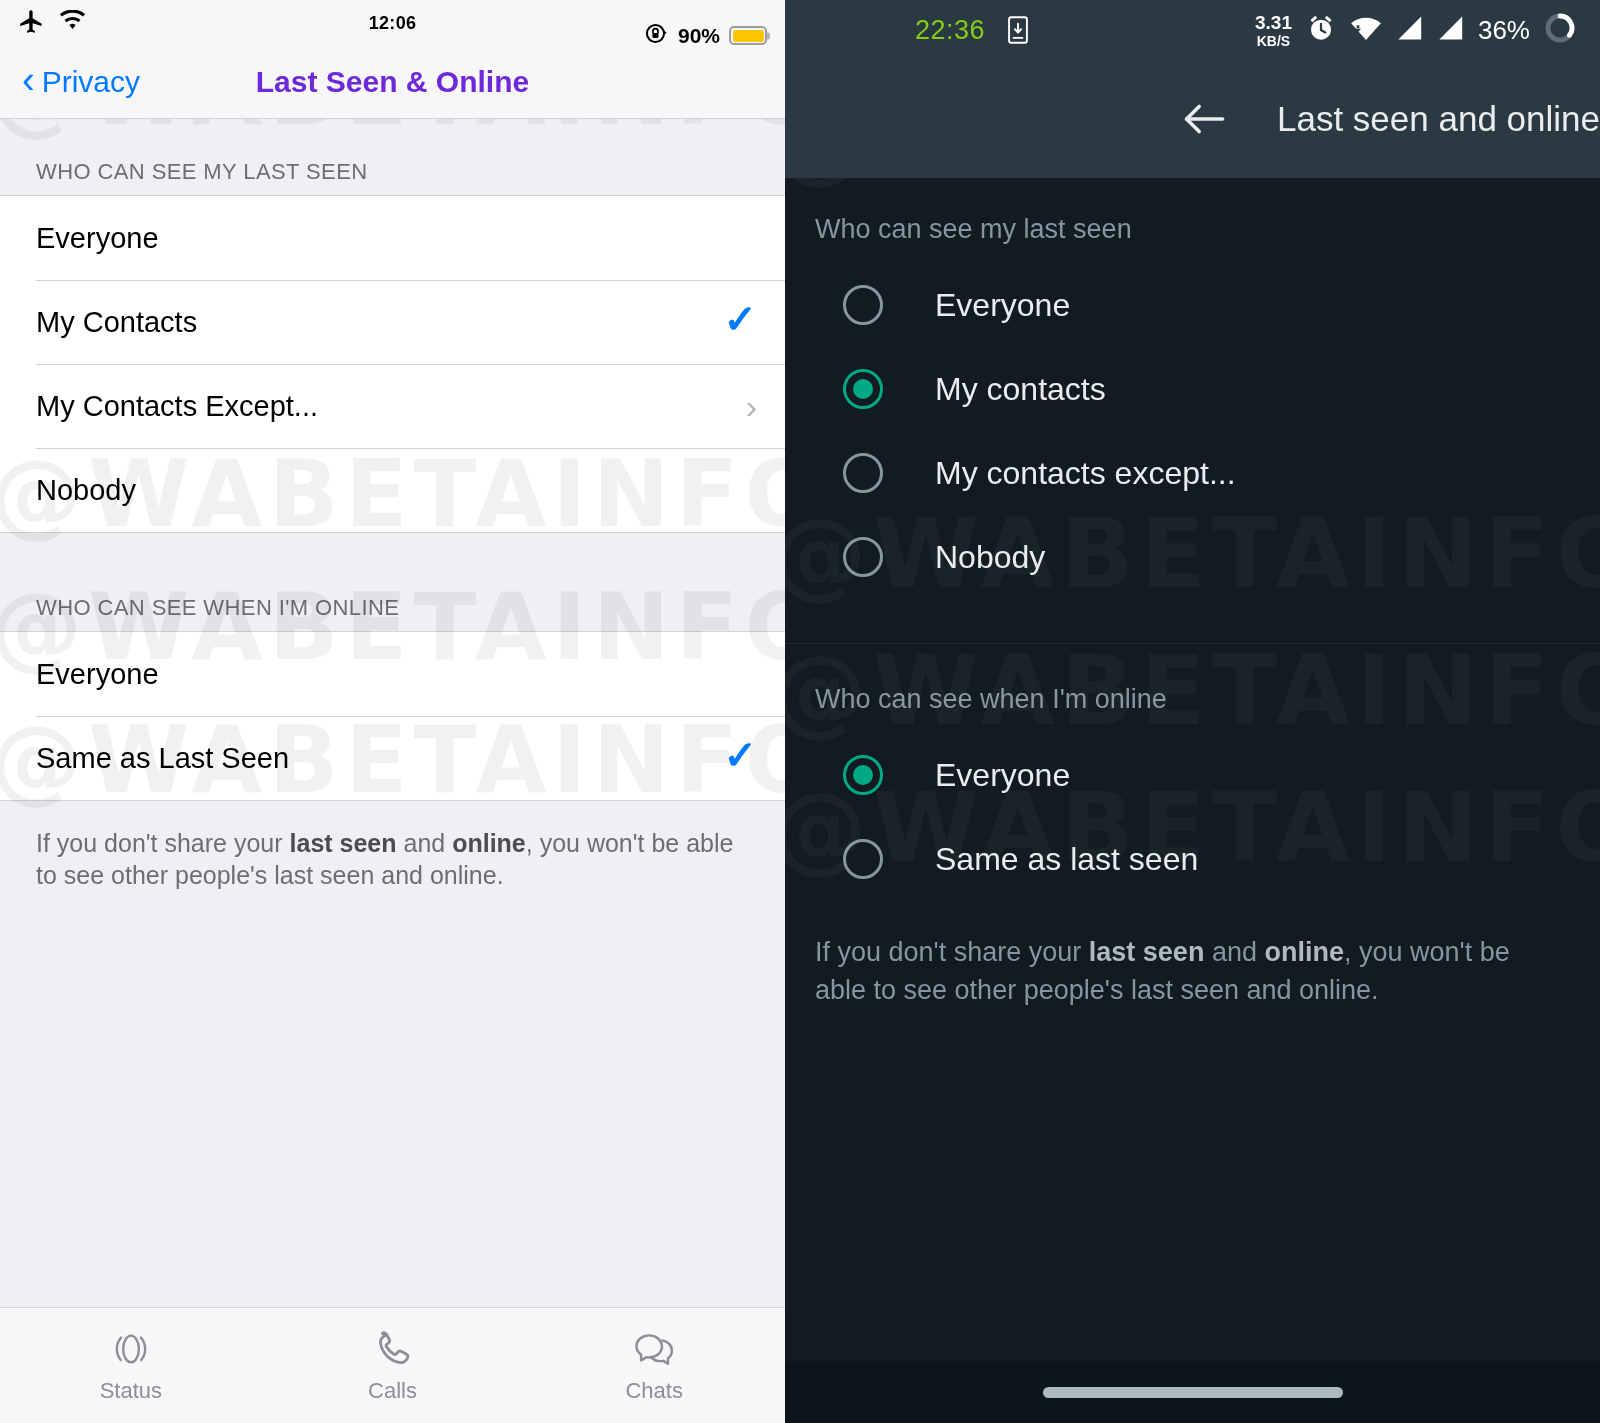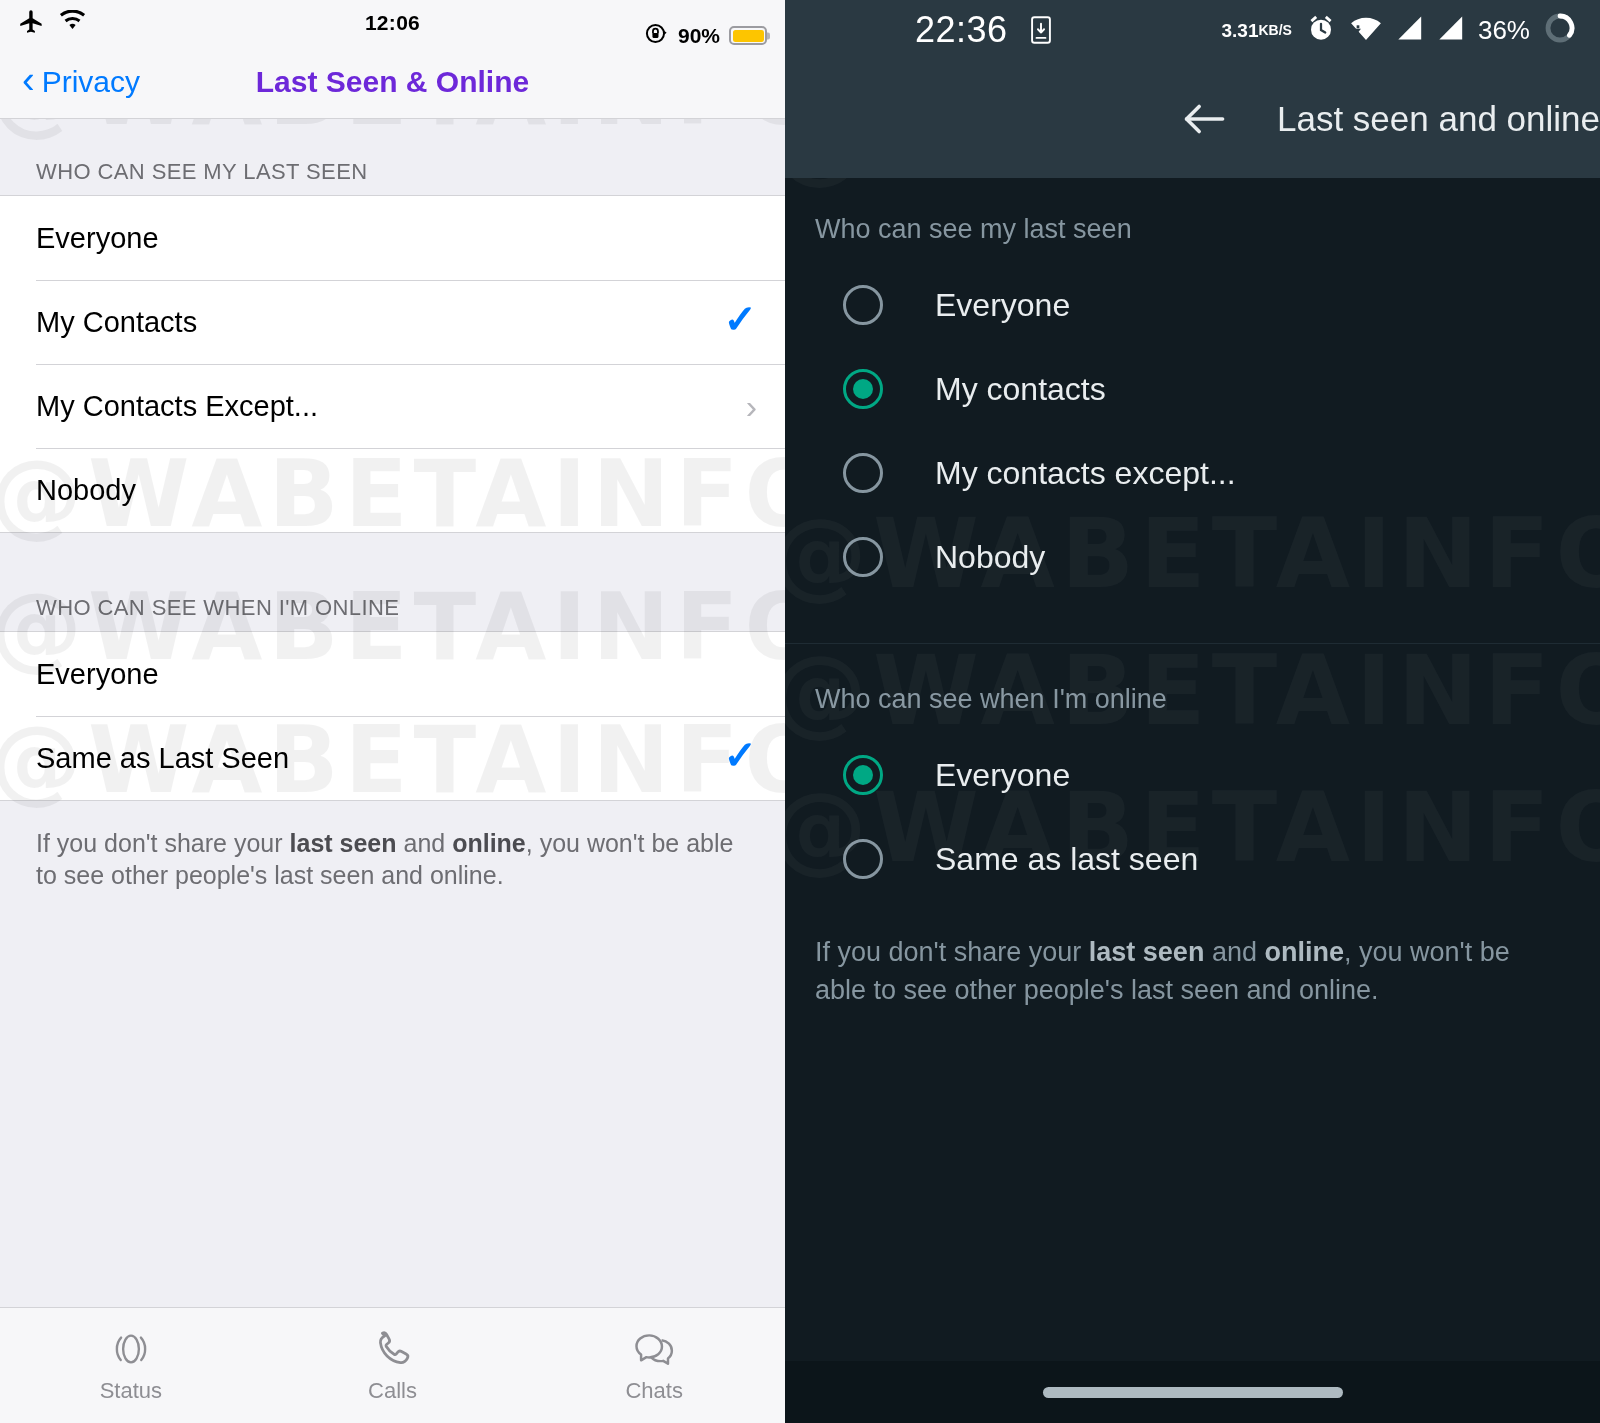--- a/index.html
+++ b/index.html
@@ -38,21 +38,21 @@
   .ios-statusbar{
     height:46px; background:#f7f7f9;
     display:flex; align-items:center;
     padding:0 18px;
     position:relative;
     flex:0 0 auto;
   }
   .ios-sb-left{ display:flex; align-items:center; gap:13px; }
   .ios-sb-center{
     position:absolute; left:0; right:0; text-align:center;
-    font-size:21px; font-weight:700; color:#000;
+    font-size:18px; font-weight:700; color:#000;
     letter-spacing:.3px;
   }
   .ios-sb-right{
     margin-left:auto; display:flex; align-items:center; gap:9px;
     position:relative; z-index:2;margin-top:25px;
   }
   .ios-sb-pct{ font-size:21px; font-weight:600; color:#000; }
   .batt{
     width:38px; height:19px; border:2px solid #9b9ba0; border-radius:5px;
     position:relative; display:flex; align-items:center; padding:1.5px;
@@ -151,28 +151,28 @@
     z-index:1;
   }
   .and-statusbar{
     height:60px; background:#2a3942;
     display:flex; align-items:center;
     padding:0 24px 0 0;
     flex:0 0 auto;
     position:relative;
   }
   .and-sb-time{
-    font-size:36px; color:#ffffff; margin-left:130px; letter-spacing:.5px;
+    font-size:27px; color:#84cc16; margin-left:130px; letter-spacing:.5px;
   }
   .and-sb-devicon{ margin-left:22px; display:flex; align-items:center; }
   .and-sb-right{
     margin-left:auto; display:flex; align-items:center; gap:14px;
   }
   .and-kbs{
-    display:flex; flex-direction:row; align-items:flex-start;
+    display:flex; flex-direction:column; align-items:center;
     line-height:1; color:#fff;margin-left:48px;
   }
   .and-kbs-num{ font-size:19px; font-weight:600; }
   .and-kbs-unit{ font-size:14px; font-weight:600; margin-top:2px; }
   .and-sb-pct{ font-size:26px; color:#fff; }
 
   .and-appbar{
     height:118px; background:#2a3942;
     display:flex; align-items:center;
     padding-left:30px; gap:52px;

